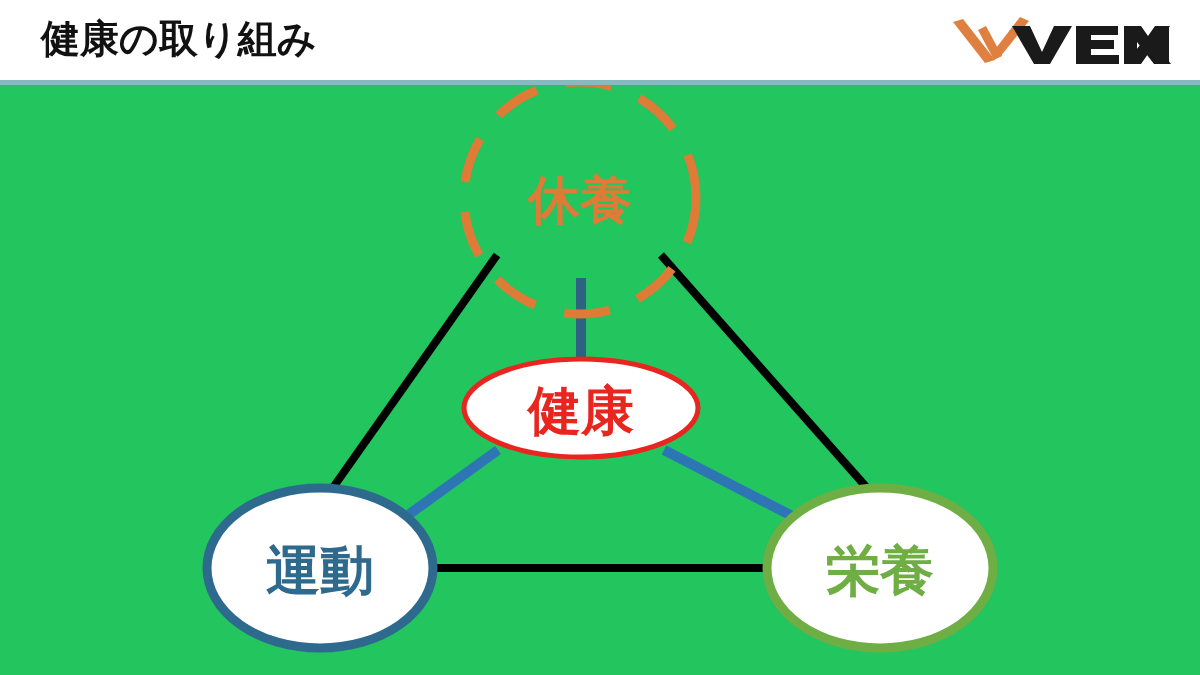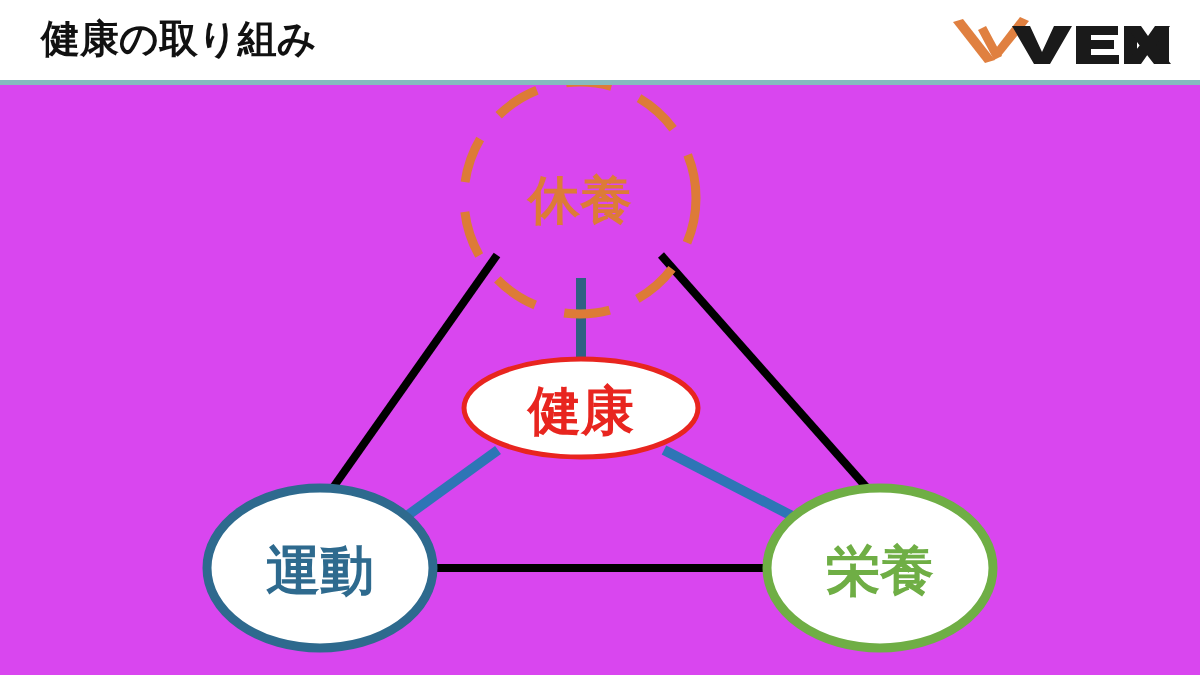--- a/index.html
+++ b/index.html
@@ -13,21 +13,21 @@
     font-family: "Liberation Sans", sans-serif;
     overflow: hidden;
     position: relative;
   }
 
   #slide {
     position: absolute;
     left: 0; top: 0;
     width: 1200px;
     height: 675px;
-    background: #d946ef;
+    background: #22c55e;
   }
 
   
   #header {
     position: absolute;
     left: 0; top: 0;
     width: 1200px;
     height: 85px;
     background: #ffffff;
   }

